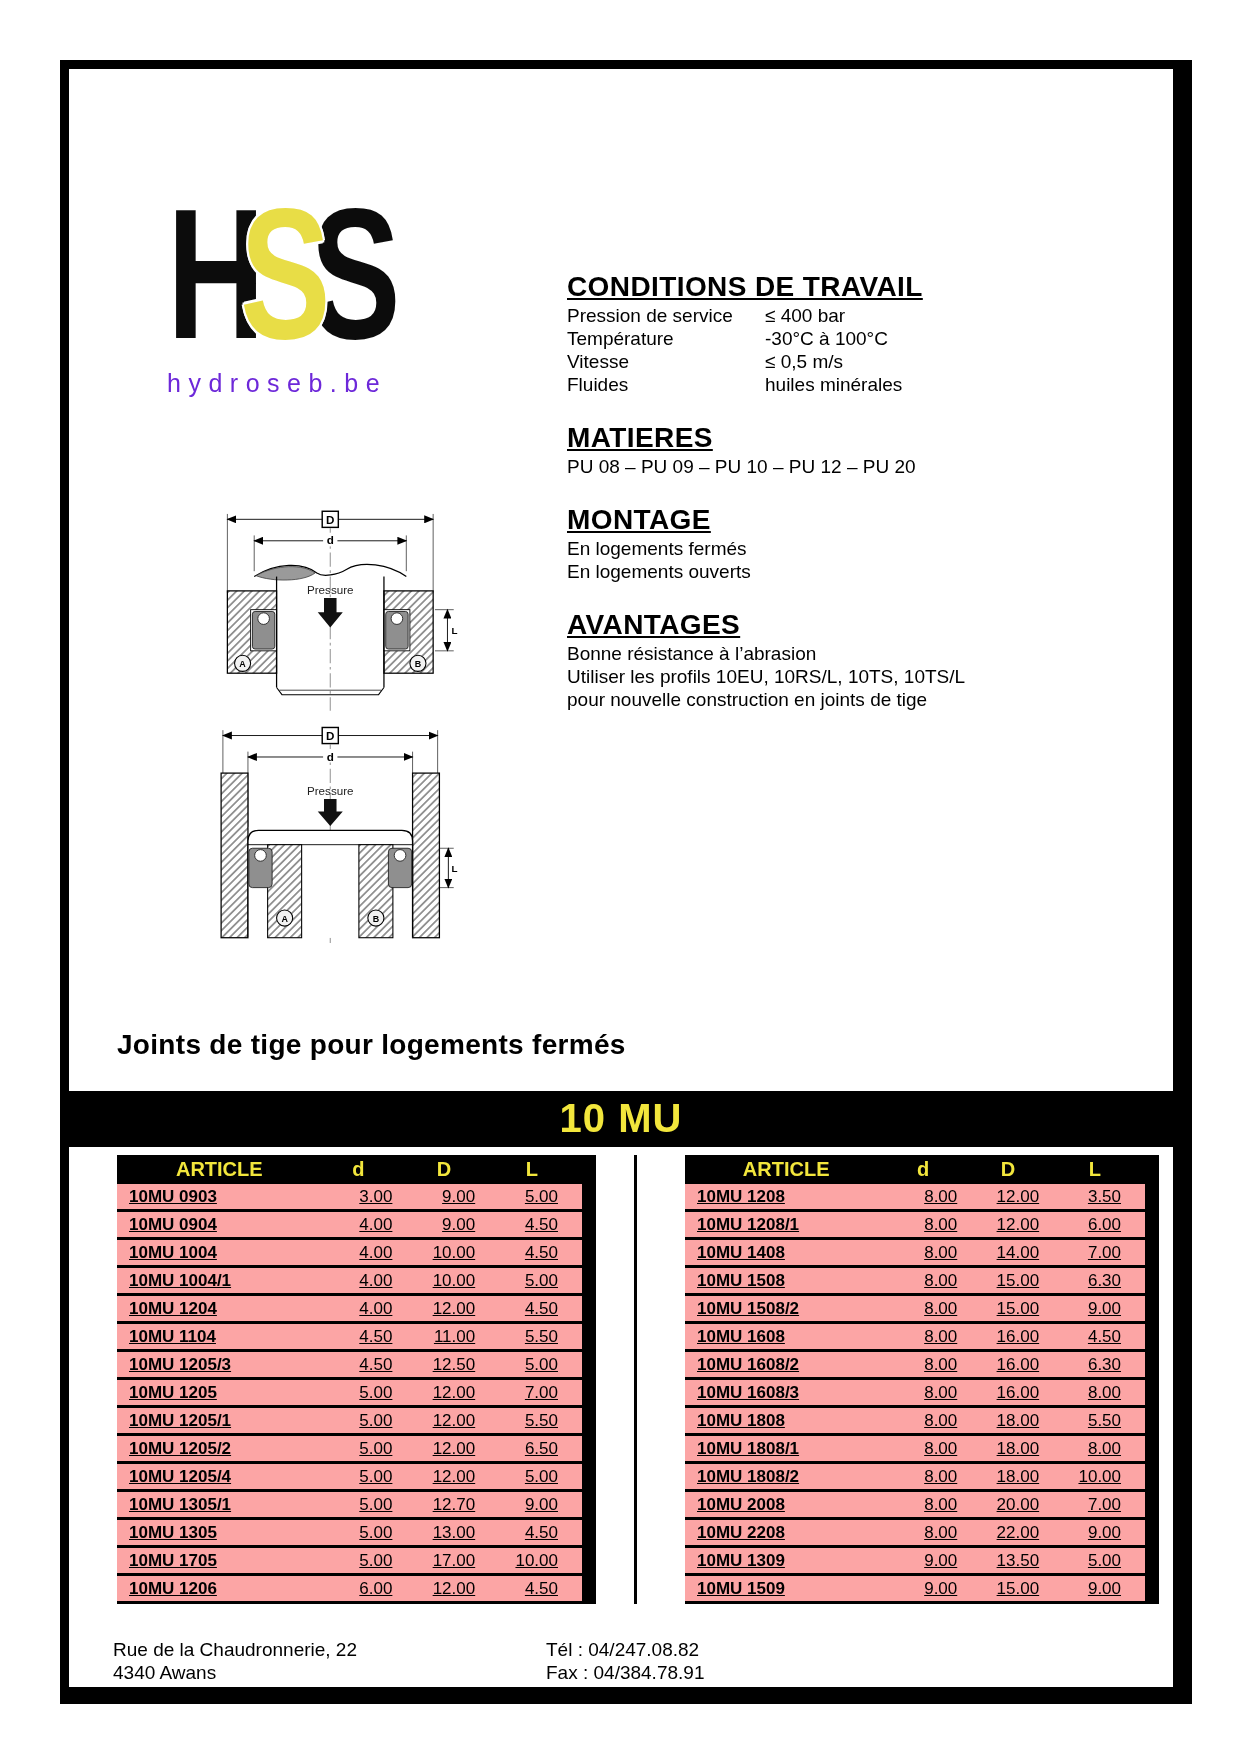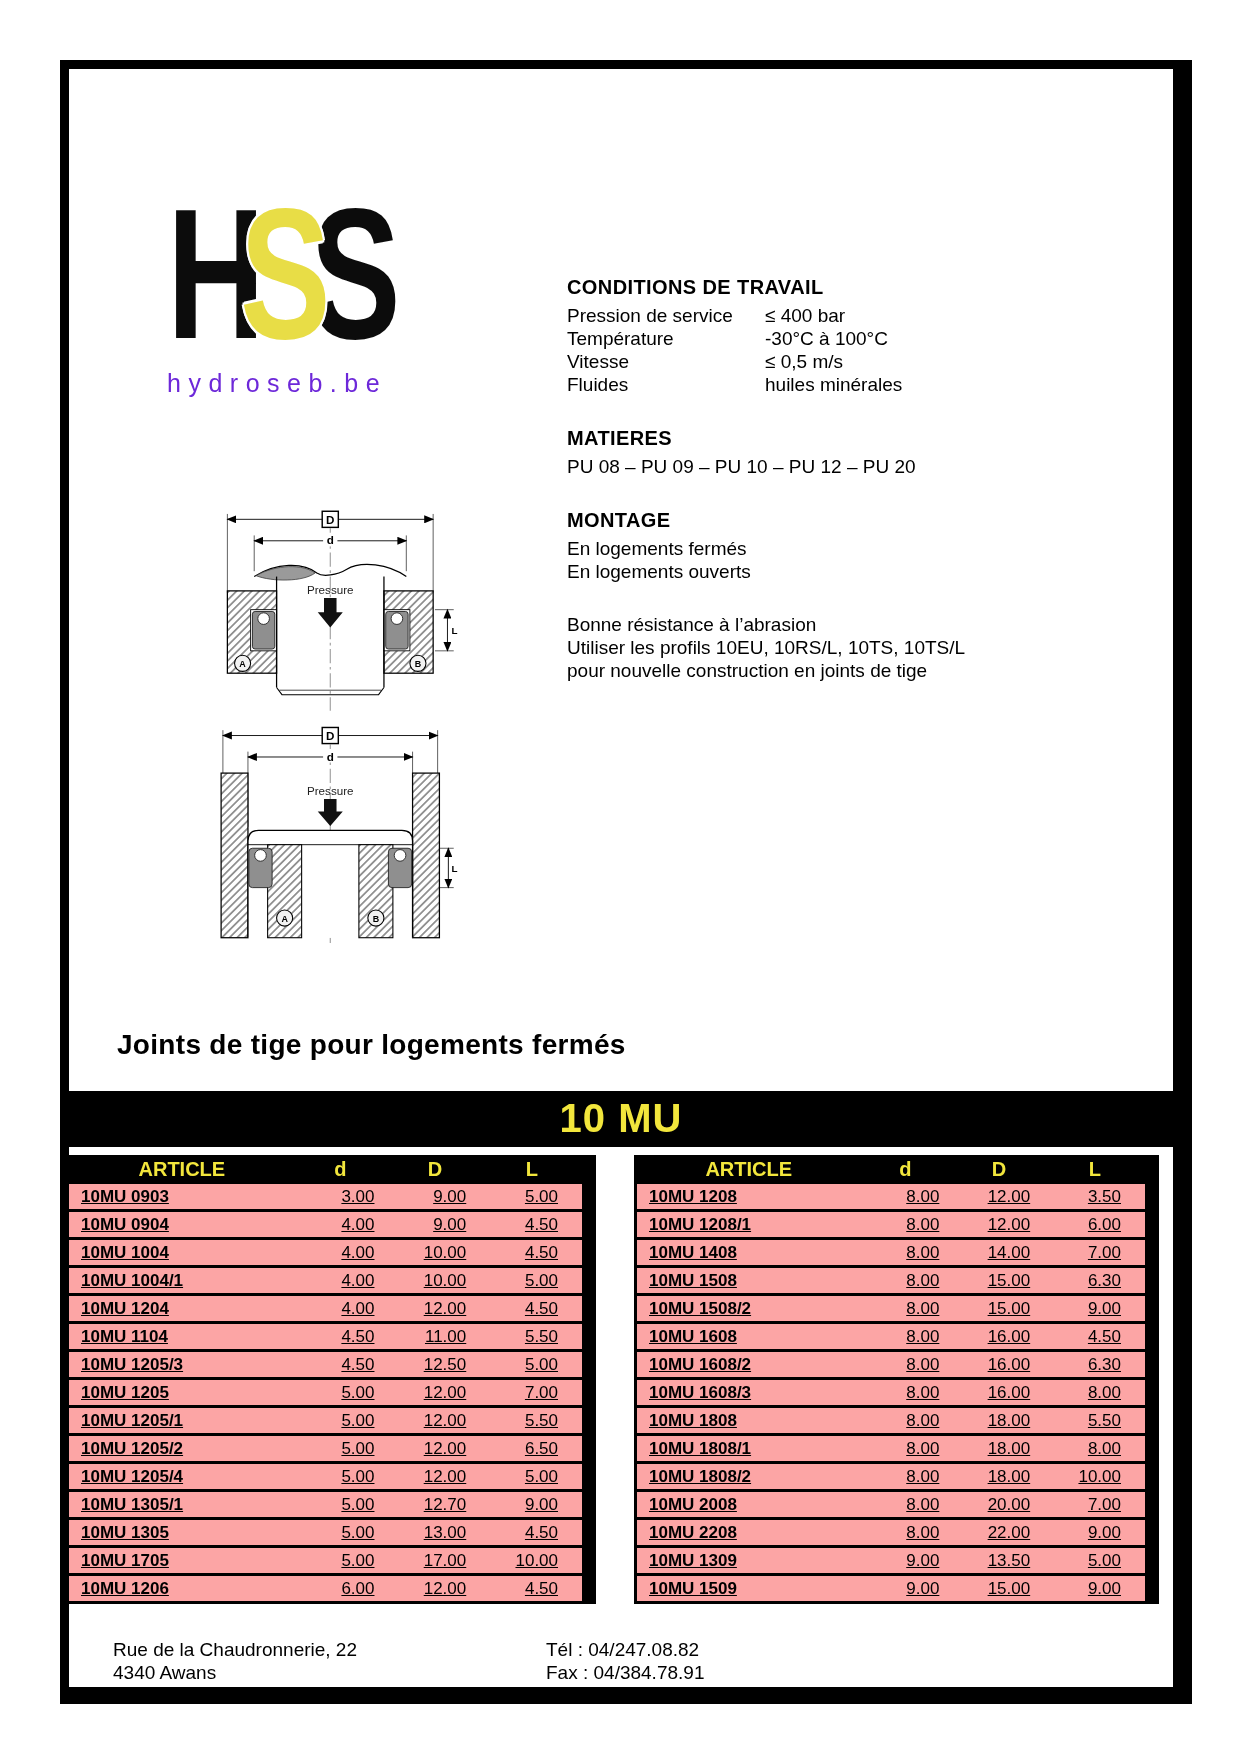--- a/index.html
+++ b/index.html
@@ -13,40 +13,40 @@
   .logo-letters{position:relative;height:154px;width:330px;transform:scaleX(0.73);transform-origin:left top;}
   .logo-letters span{position:absolute;top:-34px;font-size:186px;font-weight:bold;line-height:1;letter-spacing:0;}
   .l-h{left:0;color:#0c0c0c;z-index:1;}
   .l-s1{left:100px;color:#e8dd46;z-index:2;
         text-shadow:3px 0 0 #fff,-3px 0 0 #fff,0 3px 0 #fff,0 -3px 0 #fff,
                     2px 2px 0 #fff,-2px 2px 0 #fff,2px -2px 0 #fff,-2px -2px 0 #fff;}
   .l-s2{left:196px;color:#0c0c0c;z-index:1;}
   .logo-domain{font-size:25px;letter-spacing:7.5px;color:#6d28d9;}
   
   .specs{position:absolute;left:498px;top:206px;width:560px;font-size:19px;line-height:23px;}
-  .specs h3{margin:0 0 5px 0;font-size:20px;line-height:24px;font-weight:bold;letter-spacing:0.4px;}
+  .specs h3{margin:0 0 5px 0;font-size:28px;line-height:24px;font-weight:bold;letter-spacing:0.4px;text-decoration:underline;}
   .spec-section{margin:0 0 0 0;}
   .spec-section + .spec-section{margin-top:30px;}
   .spec-row{display:flex;}
   .spec-label{flex:0 0 198px;}
   .spec-value{flex:1;}
   .spec-line{display:block;}
   
   .diagrams{position:absolute;left:136px;top:436px;width:255px;display:flex;flex-direction:column;gap:8px;}
   .diag{width:255px;display:block;}
   .diag text{font-family:"Liberation Sans",sans-serif;}
   
   .heading{position:absolute;left:48px;top:960px;margin:0;font-size:28px;font-weight:bold;letter-spacing:0.3px;}
   
   .table-block{position:absolute;left:0;top:1022px;width:1104px;text-decoration:underline;}
   .banner{height:56px;background:#000;color:#f2e63c;font-size:40px;font-weight:bold;
           text-align:center;line-height:54px;letter-spacing:1px;}
   .gap6{height:8px;background:#fff;}
   .tbl-row-wrap{display:flex;}
-  .tbl{background:#fff;box-sizing:border-box;}
+  .tbl{background:#fff;box-sizing:border-box;padding-left:48px;}
   .tbl.left{width:527px;border-right:14px solid #000;}
   .tbl-gap{width:38px;background:#fff;}
   .tbl.right{width:525px;border-left:3px solid #000;border-right:14px solid #000;}
   .thead{display:flex;background:#000;color:#f2e63c;height:29px;line-height:29px;font-weight:bold;font-size:20px;}
   .h-art{flex:0 0 44%;text-align:center;}
   .h-num{flex:1;text-align:right;padding-right:44px;}
   .trow{display:flex;height:28px;line-height:25px;border-bottom:3px solid #000;box-sizing:border-box;font-size:17px;background:#fca5a5;}
   .c-art{flex:0 0 44%;padding-left:12px;font-weight:bold;white-space:nowrap;}
   .c-num{flex:1;text-align:right;padding-right:24px;}
   
@@ -193,20 +193,21 @@
           </div>
       </div>
       <div class="spec-section">
         <h3>MONTAGE</h3>
         <div>
             <div class="spec-line">En logements fermés</div>
             <div class="spec-line">En logements ouverts</div>
           </div>
       </div>
       <div class="spec-section">
+        <h3>AVANTAGES</h3>
         <div>
             <div class="spec-line">Bonne résistance à l’abrasion</div>
             <div class="spec-line">Utiliser les profils 10EU, 10RS/L, 10TS, 10TS/L</div>
             <div class="spec-line">pour nouvelle construction en joints de tige</div>
           </div>
       </div>
     </div>
 
     <h2 class="heading">Joints de tige pour logements fermés</h2>
 

